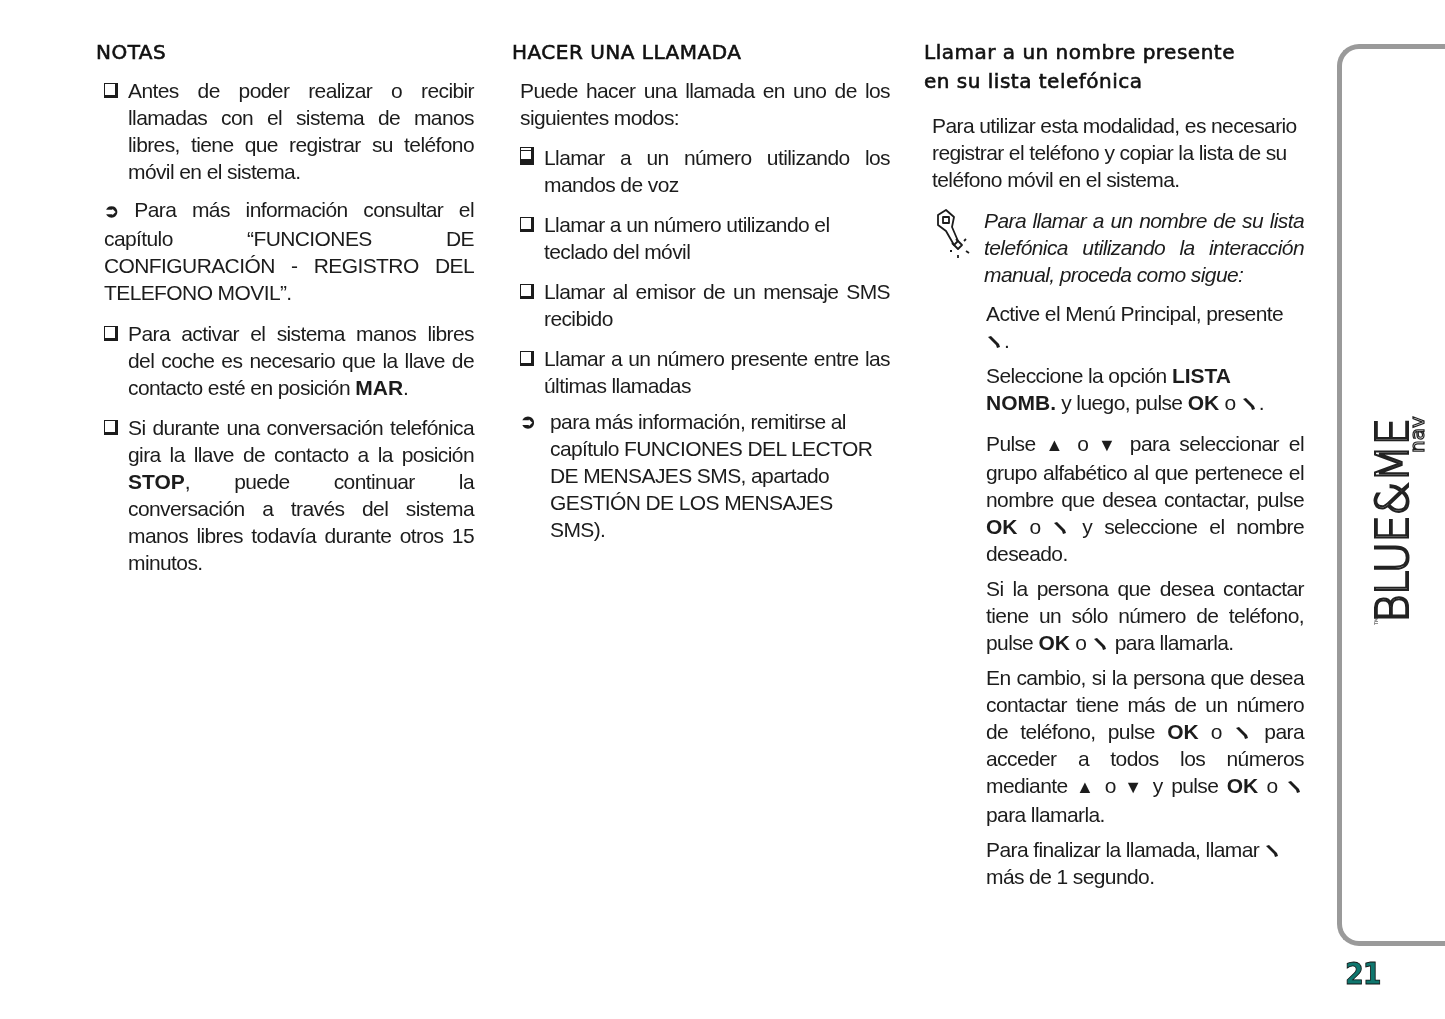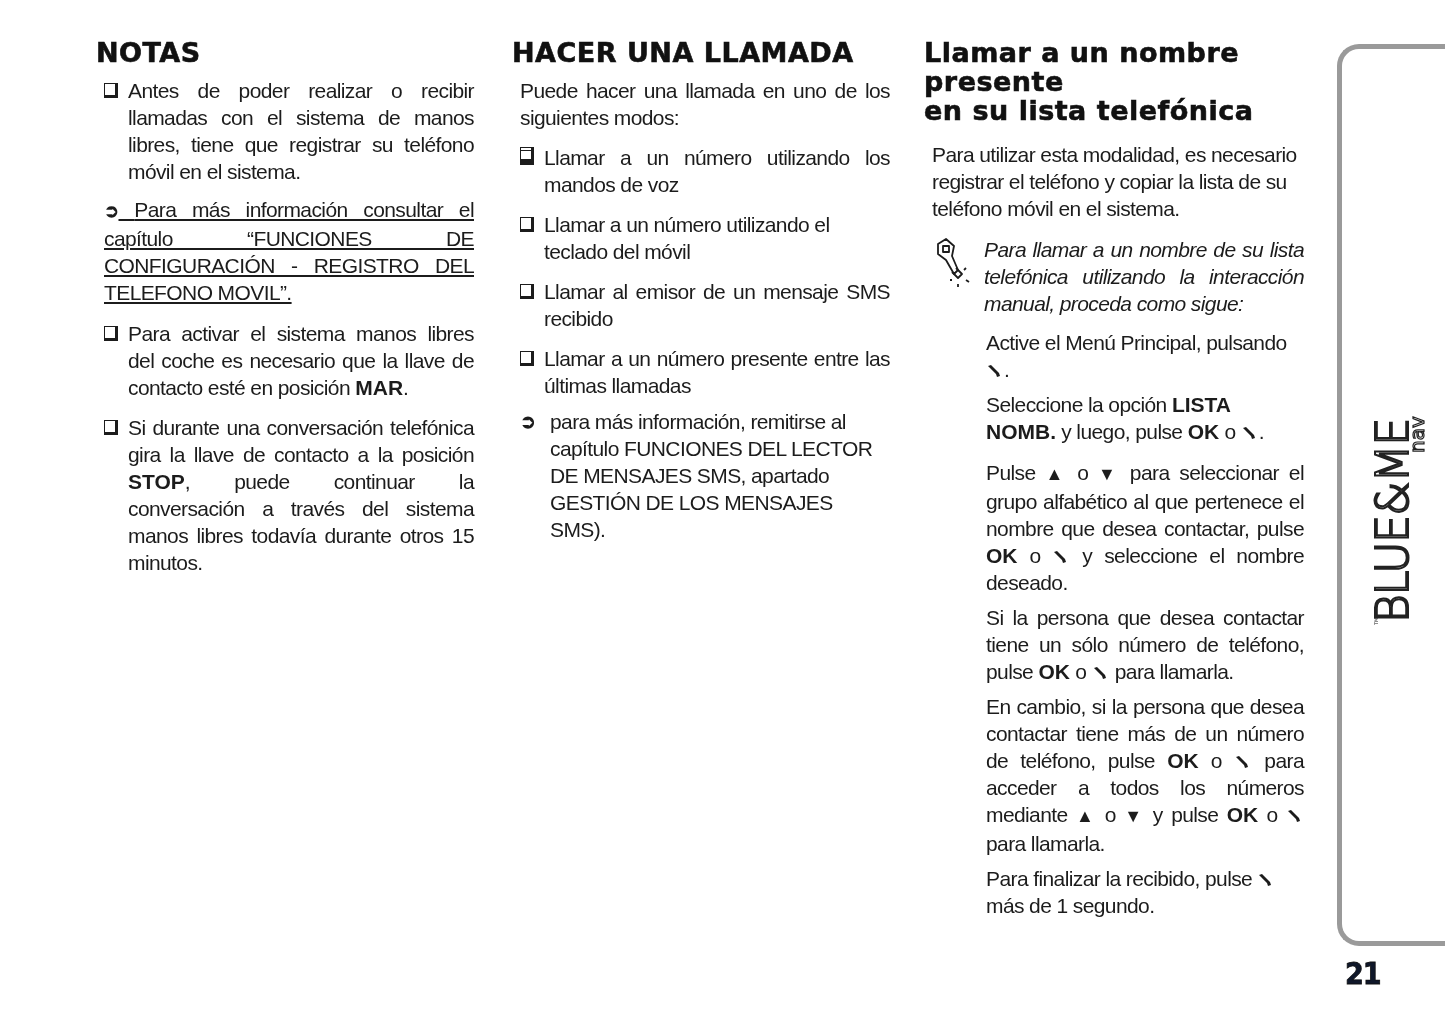--- a/index.html
+++ b/index.html
@@ -6,22 +6,22 @@
   html, body { width: 1445px; height: 1019px; background: #ffffff; overflow: hidden; }
   body { position: relative; font-family: "Liberation Sans", sans-serif; color: #1a1a1a; }
 
   .col { position: absolute; top: 38px; }
   .col-1 { left: 96px; width: 378px; }
   .col-2 { left: 512px; width: 378px; }
   .col-3 { left: 924px; width: 380px; }
 
   .heading {
     font-family: "DejaVu Sans", sans-serif;
-    font-weight: 700;
-    font-size: 27px;
+    font-weight: 400;
+    font-size: 20px;
     letter-spacing: 0.5px;
     line-height: 29px;
     color: #111;
     -webkit-text-stroke: 0.6px #111;
   }
   .heading.upper { margin-bottom: 10px; }
   .heading.mixed { margin-bottom: 16px; }
 
   .txt {
     font-family: "Liberation Sans Narrow", "Liberation Sans", sans-serif;
@@ -80,36 +80,36 @@
     left: 1368px; top: 375px;
     width: 60px; height: 250px;
   }
   .page-number {
     position: absolute;
     left: 1345px; top: 956px;
     font-family: "DejaVu Sans Condensed", "DejaVu Sans", sans-serif;
     font-weight: 900;
     font-size: 30px;
     letter-spacing: -1px;
-    color: #0f172a;
+    color: #0f766e;
     -webkit-text-stroke: 0.8px #111;
   }
 </style>
 </head>
 <body>
 
 <section class="col col-1">
   <h2 class="heading upper">NOTAS</h2>
 
   <div class="txt bullet justify">
     <span class="mark"><span class="box-mark"></span></span>
     <span>Antes de poder realizar o recibir llamadas con el sistema de manos libres, tiene que registrar su teléfono móvil en el sistema.</span>
   </div>
 
-  <div class="txt para justify" style="margin-top:-2px;text-decoration:underline;">
+  <div class="txt para justify" style="margin-top:-2px;">
     <span class="arrow-mark">➲</span>
     <span>Para más información consultar el capítulo “FUNCIONES DE CONFIGURACIÓN - REGISTRO DEL TELEFONO MOVIL”.</span>
   </div>
 
   <div class="txt bullet justify" style="margin-top:14px;">
     <span class="mark"><span class="box-mark"></span></span>
     <span>Para activar el sistema manos libres del coche es necesario que la llave de contacto esté en posición </span><span class="b">MAR</span><span>.</span>
   </div>
 
   <div class="txt bullet justify">
@@ -167,21 +167,21 @@
         <line x1="32" y1="34" x2="34" y2="32"></line>
         <line x1="34" y1="44" x2="37" y2="46"></line>
         <line x1="26" y1="48" x2="26" y2="51"></line>
       </g>
     </svg>
     <span>Para llamar a un nombre de su lista telefónica utilizando la interacción manual, proceda como sigue:</span>
   </div>
 
   <div class="steps">
     <p class="txt para">
-      <span>Active el Menú Principal, pulsando </span><svg class="phone" viewBox="0 0 18 14">
+      <span>Active el Menú Principal, presente </span><svg class="phone" viewBox="0 0 18 14">
           <path d="M2 2 L5 1 L13 9 L14 12 L11 13 L10 10 L4 4 Z" fill="#1c1c1c"></path>
         </svg><span>.</span>
     </p>
     <p class="txt para">
       <span>Seleccione la opción </span><span class="b">LISTA NOMB.</span><span> y luego, pulse </span><span class="b">OK</span><span> o </span><svg class="phone" viewBox="0 0 18 14">
           <path d="M2 2 L5 1 L13 9 L14 12 L11 13 L10 10 L4 4 Z" fill="#1c1c1c"></path>
         </svg><span>.</span>
     </p>
     <p class="txt para justify" style="margin-top:14px;">
       <span>Pulse </span><span class="tri">▲</span><span> o </span><span class="tri">▼</span><span> para seleccionar el grupo alfabético al que pertenece el nombre que desea contactar, pulse </span><span class="b">OK</span><span> o </span><svg class="phone" viewBox="0 0 18 14">
@@ -194,21 +194,21 @@
         </svg><span> para llamarla.</span>
     </p>
     <p class="txt para justify">
       <span>En cambio, si la persona que desea contactar tiene más de un número de teléfono, pulse </span><span class="b">OK</span><span> o </span><svg class="phone" viewBox="0 0 18 14">
           <path d="M2 2 L5 1 L13 9 L14 12 L11 13 L10 10 L4 4 Z" fill="#1c1c1c"></path>
         </svg><span> para acceder a todos los números mediante </span><span class="tri">▲</span><span> o </span><span class="tri">▼</span><span> y pulse </span><span class="b">OK</span><span> o </span><svg class="phone" viewBox="0 0 18 14">
           <path d="M2 2 L5 1 L13 9 L14 12 L11 13 L10 10 L4 4 Z" fill="#1c1c1c"></path>
         </svg><span> para llamarla.</span>
     </p>
     <p class="txt para">
-      <span>Para finalizar la recibido, pulse </span><svg class="phone" viewBox="0 0 18 14">
+      <span>Para finalizar la llamada, llamar </span><svg class="phone" viewBox="0 0 18 14">
           <path d="M2 2 L5 1 L13 9 L14 12 L11 13 L10 10 L4 4 Z" fill="#1c1c1c"></path>
         </svg><span> más de 1 segundo.</span>
     </p>
   </div>
 </section>
 
 <div class="side-tab"></div>
 
 <svg class="brand" viewBox="0 0 60 250">
   <g transform="translate(40,248) rotate(-90)">

